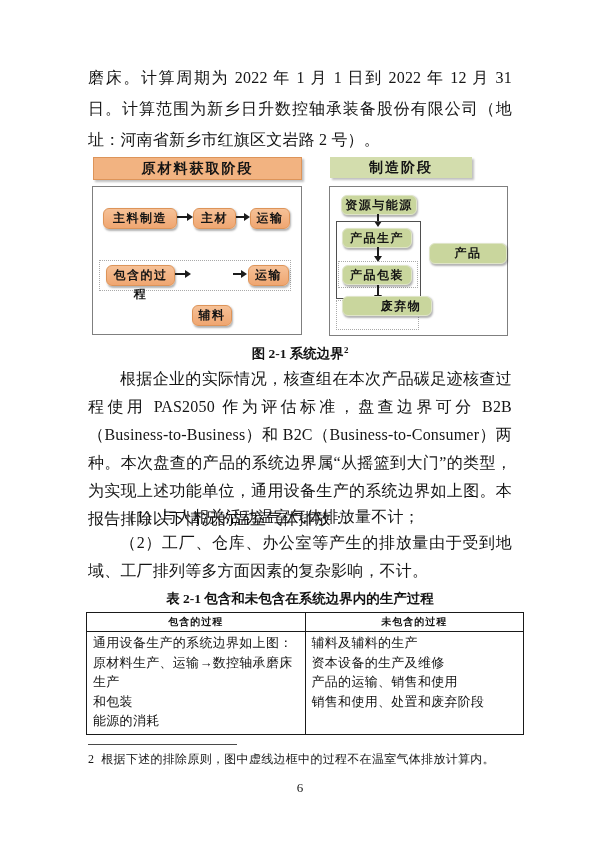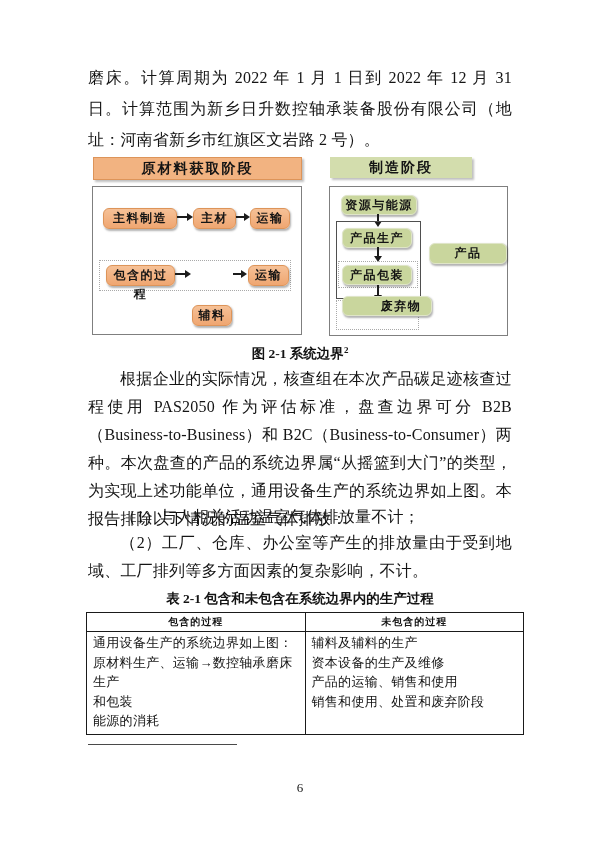--- a/index.html
+++ b/index.html
@@ -121,16 +121,17 @@
           <div>辅料及辅料的生产</div>
           <div>资本设备的生产及维修</div>
           <div>产品的运输、销售和使用</div>
           <div>销售和使用、处置和废弃阶段</div>
         </td>
       </tr>
     </tbody>
   </table>
 
   <div id="fn-sep"></div>
+  <div id="footnote"><span class="fn-marker">2</span><span>根据下述的排除原则，图中虚线边框中的过程不在温室气体排放计算内。</span></div>
 
   <div id="pageno">6</div>
 
 </div>
 
 </body></html>

